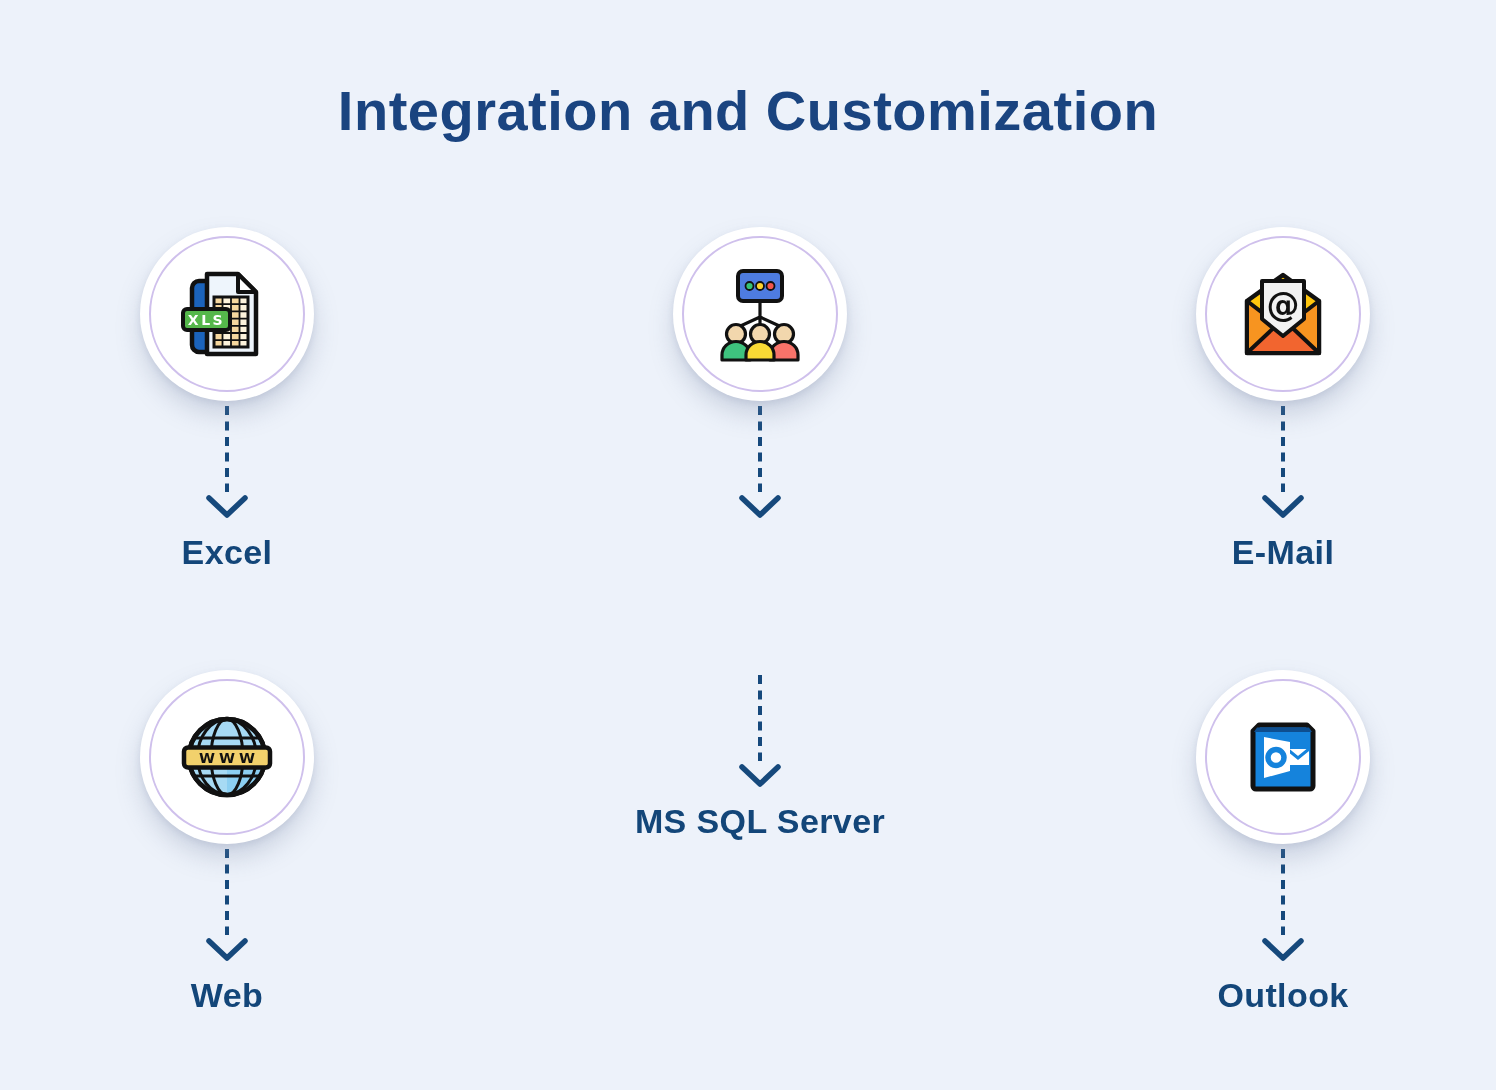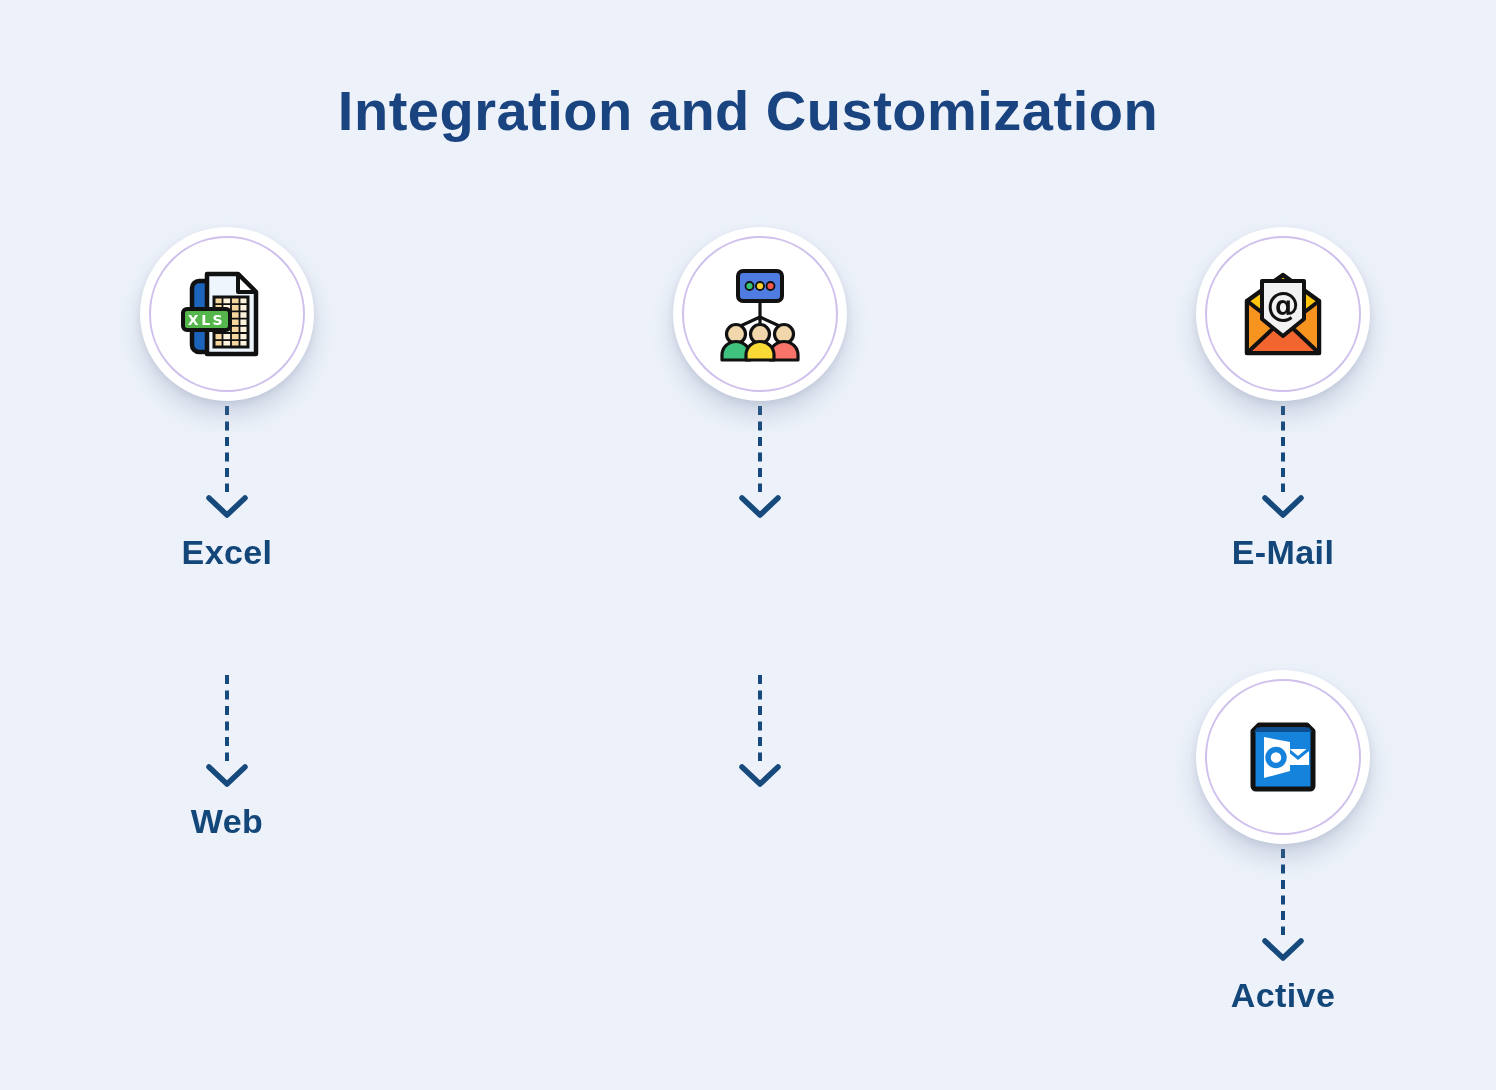--- a/index.html
+++ b/index.html
@@ -106,46 +106,59 @@
         </svg>
       </div>
       <svg class="arrow" viewBox="0 0 46 116">
         <line x1="23" y1="2" x2="23" y2="88" stroke="currentColor" stroke-width="4" stroke-dasharray="9 6.5"></line>
         <polyline points="5,94 23,111 41,94" fill="none" stroke="currentColor" stroke-width="5.5" stroke-linecap="round" stroke-linejoin="round"></polyline>
       </svg>
       <div class="label">E-Mail</div>
     </div>
 
     <div class="cell">
+      <div class="circle">
+        <svg class="icon" viewBox="0 0 100 100">
+          <circle cx="50" cy="50" r="38" fill="#a7daf4" stroke="#111" stroke-width="4.5"></circle>
+          <path d="M88 50 A38 38 0 0 1 50 88 L50 50 Z" fill="#8ccff2"></path>
+          <ellipse cx="50" cy="50" rx="16" ry="38" fill="none" stroke="#111" stroke-width="3"></ellipse>
+          <ellipse cx="50" cy="50" rx="29.5" ry="37.5" fill="none" stroke="#111" stroke-width="3"></ellipse>
+          <path d="M17.5 31 H82.5 M17.5 69 H82.5" stroke="#111" stroke-width="3"></path>
+          <circle cx="50" cy="50" r="38" fill="none" stroke="#111" stroke-width="4.5"></circle>
+          <rect x="7" y="40.5" width="86" height="20" rx="4" fill="#f2d16c" stroke="#111" stroke-width="4.5"></rect>
+          <text x="52" y="56" text-anchor="middle" font-size="14.5" font-weight="bold" letter-spacing="4" fill="#111">WWW</text>
+        </svg>
+      </div>
       <svg class="arrow" viewBox="0 0 46 116">
         <line x1="23" y1="2" x2="23" y2="88" stroke="currentColor" stroke-width="4" stroke-dasharray="9 6.5"></line>
         <polyline points="5,94 23,111 41,94" fill="none" stroke="currentColor" stroke-width="5.5" stroke-linecap="round" stroke-linejoin="round"></polyline>
       </svg>
       <div class="label">Web</div>
     </div>
 
     <div class="cell">
       <svg class="arrow" viewBox="0 0 46 116">
         <line x1="23" y1="2" x2="23" y2="88" stroke="currentColor" stroke-width="4" stroke-dasharray="9 6.5"></line>
         <polyline points="5,94 23,111 41,94" fill="none" stroke="currentColor" stroke-width="5.5" stroke-linecap="round" stroke-linejoin="round"></polyline>
       </svg>
+      <div class="label">MS SQL Server</div>
     </div>
 
     <div class="cell">
       <div class="circle">
         <svg class="icon" viewBox="0 0 100 100">
           <path d="M26 18 H74 L80 24 V79 A3 3 0 0 1 77 82 H23 A3 3 0 0 1 20 79 V24 Z" fill="#1583dc" stroke="#111" stroke-width="5" stroke-linejoin="round"></path>
           <path d="M24 20.5 H76 L79 25 H21 Z" fill="#0e4e8f"></path>
           <rect x="54" y="42" width="22" height="16" fill="#ffffff"></rect>
           <path d="M54 42 L65 51 L76 42" fill="none" stroke="#1583dc" stroke-width="3"></path>
           <path d="M31 30 L57 35 V64 L31 71 Z" fill="#ffffff"></path>
           <circle cx="43" cy="50.5" r="8" fill="none" stroke="#1583dc" stroke-width="5.5"></circle>
         </svg>
       </div>
       <svg class="arrow" viewBox="0 0 46 116">
         <line x1="23" y1="2" x2="23" y2="88" stroke="currentColor" stroke-width="4" stroke-dasharray="9 6.5"></line>
         <polyline points="5,94 23,111 41,94" fill="none" stroke="currentColor" stroke-width="5.5" stroke-linecap="round" stroke-linejoin="round"></polyline>
       </svg>
-      <div class="label">Active</div>
+      <div class="label">Outlook</div>
     </div>
 
   </div>
 </div>
 
 </body></html>

